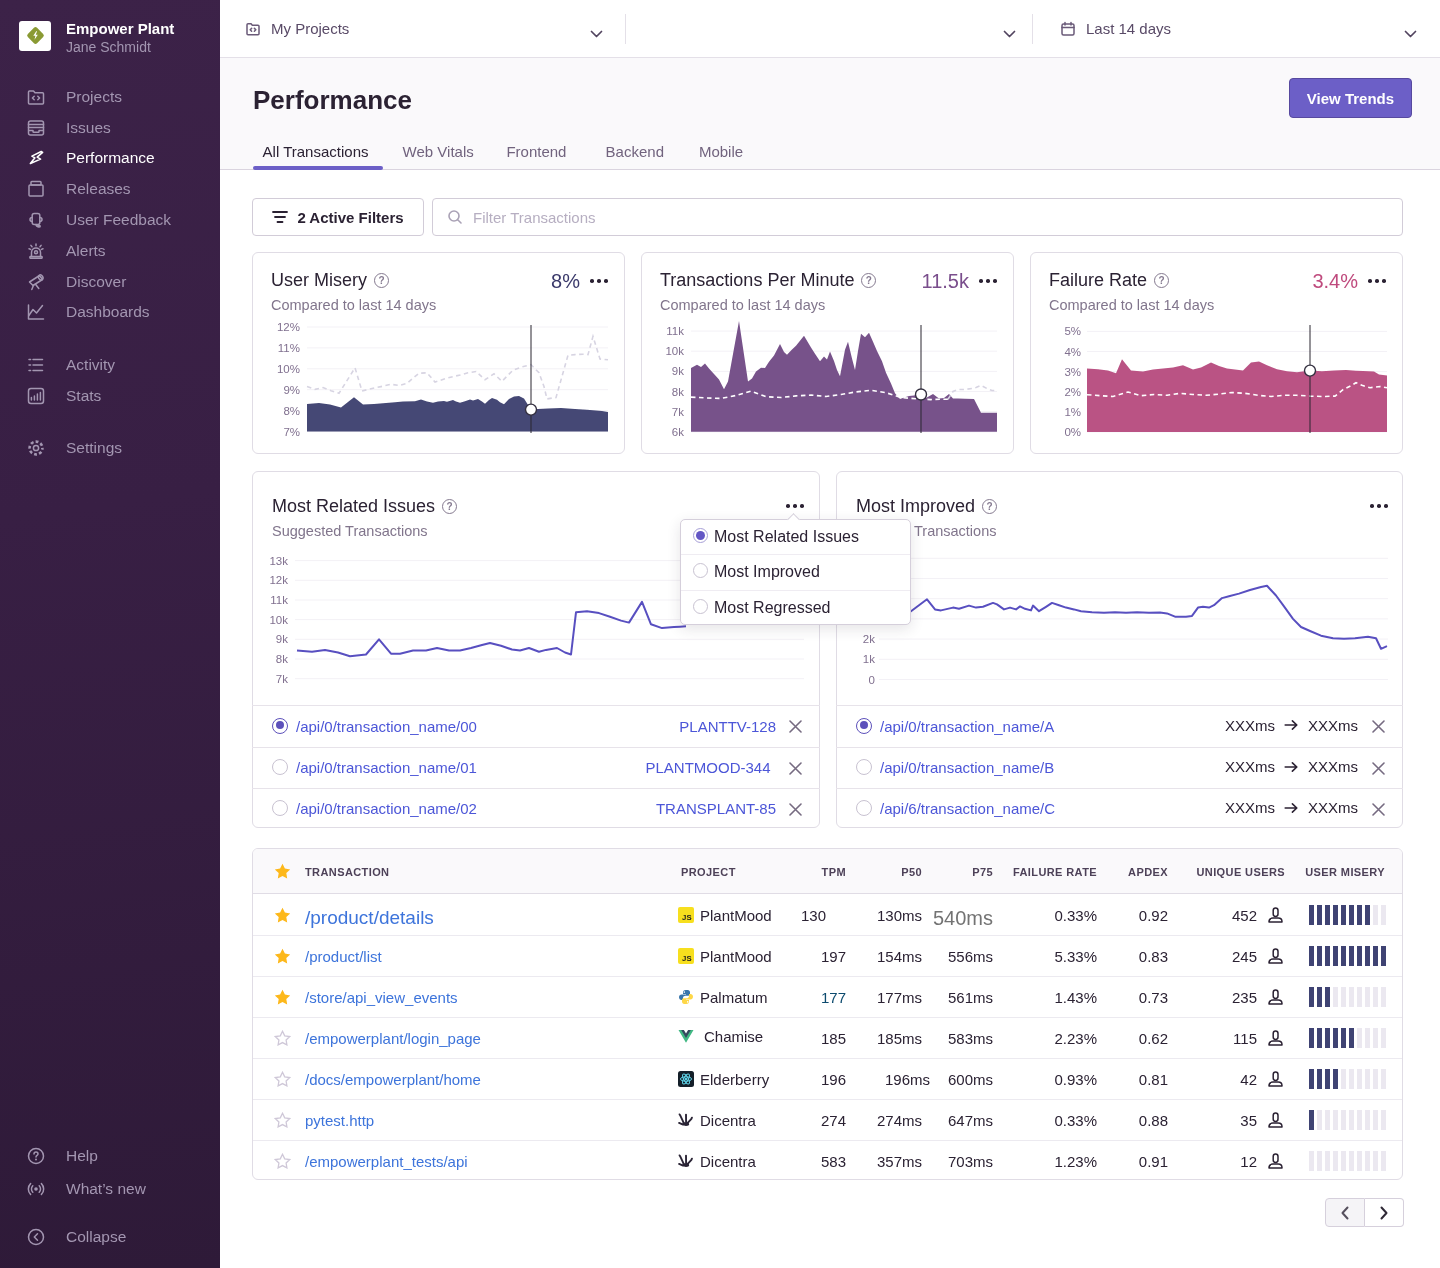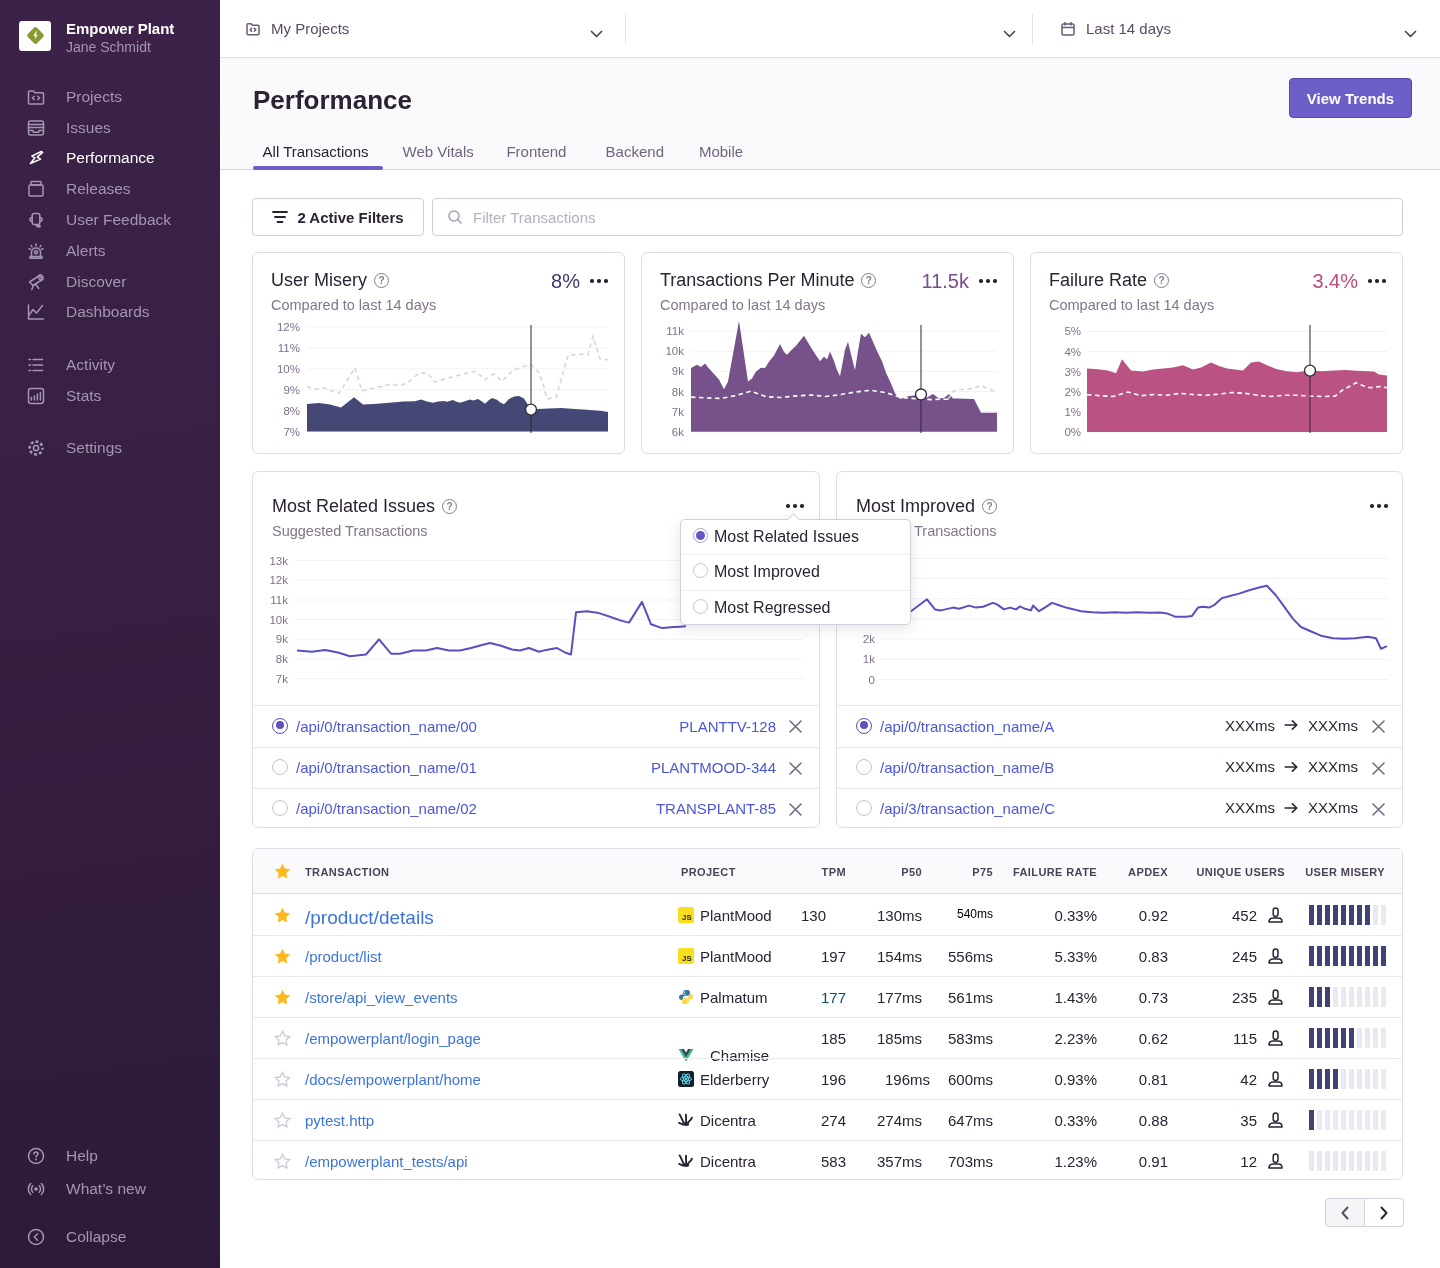--- a/index.html
+++ b/index.html
@@ -319,21 +319,21 @@
 <div class="trow" style="left:252px;width:568px;top:704.5px;height:42px;"></div>
 <div class="radio sel" style="left:272px;top:717.5px;"></div>
 <div class="rlink" style="left:296px;top:717.5px;">/api/0/transaction_name/00</div>
 <div class="rlink" style="left:640px;top:717.5px;width:136px;text-align:right;">PLANTTV-128</div>
 <div class="xicon" style="left:789px;top:719.0px;"><svg width="13" height="13" viewBox="0 0 13 13" fill="none">
       <path d="M1 1 L12 12 M12 1 L1 12" stroke="#766b81" stroke-width="1.6" stroke-linecap="round"></path>
     </svg></div>
 <div class="trow" style="left:252px;width:568px;top:746.5px;height:41.5px;"></div>
 <div class="radio" style="left:272px;top:759.25px;"></div>
 <div class="rlink" style="left:296px;top:759.25px;">/api/0/transaction_name/01</div>
-<div class="rlink" style="left:640px;top:759.25px;width:136px;text-align:right;">PLANTMOOD-344</div>
+<div class="rlink" style="left:640px;top:759.25px;width:136px;text-align:center;">PLANTMOOD-344</div>
 <div class="xicon" style="left:789px;top:760.75px;"><svg width="13" height="13" viewBox="0 0 13 13" fill="none">
       <path d="M1 1 L12 12 M12 1 L1 12" stroke="#766b81" stroke-width="1.6" stroke-linecap="round"></path>
     </svg></div>
 <div class="trow" style="left:252px;width:568px;top:788px;height:40px;"></div>
 <div class="radio" style="left:272px;top:800.0px;"></div>
 <div class="rlink" style="left:296px;top:800.0px;">/api/0/transaction_name/02</div>
 <div class="rlink" style="left:640px;top:800.0px;width:136px;text-align:right;">TRANSPLANT-85</div>
 <div class="xicon" style="left:789px;top:801.5px;"><svg width="13" height="13" viewBox="0 0 13 13" fill="none">
       <path d="M1 1 L12 12 M12 1 L1 12" stroke="#766b81" stroke-width="1.6" stroke-linecap="round"></path>
     </svg></div>
@@ -362,21 +362,21 @@
         <path d="M1.2 6 H12.4 M8.4 1.8 L12.8 6 L8.4 10.2" stroke="#2b2233" stroke-width="1.6" stroke-linecap="round" stroke-linejoin="round"></path>
       </svg>
     </span>
     <span>XXXms</span>
   </div>
 <div class="xicon" style="left:1372px;top:760.75px;"><svg width="13" height="13" viewBox="0 0 13 13" fill="none">
       <path d="M1 1 L12 12 M12 1 L1 12" stroke="#766b81" stroke-width="1.6" stroke-linecap="round"></path>
     </svg></div>
 <div class="trow" style="left:836px;width:567px;top:788px;height:40px;"></div>
 <div class="radio" style="left:856px;top:800.0px;"></div>
-<div class="rlink" style="left:880px;top:800.0px;">/api/3/transaction_name/C</div>
+<div class="rlink" style="left:880px;top:800.0px;">/api/6/transaction_name/C</div>
 <div class="abs" style="left:1180px;top:799.0px;width:178px;display:flex;justify-content:flex-end;align-items:center;gap:9px;font-size:15px;color:#2b2233;">
     <span>XXXms</span>
     <span style="display:flex;">
       <svg width="15" height="12" viewBox="0 0 15 12" fill="none">
         <path d="M1.2 6 H12.4 M8.4 1.8 L12.8 6 L8.4 10.2" stroke="#2b2233" stroke-width="1.6" stroke-linecap="round" stroke-linejoin="round"></path>
       </svg>
     </span>
     <span>XXXms</span>
   </div>
 <div class="xicon" style="left:1372px;top:801.5px;"><svg width="13" height="13" viewBox="0 0 13 13" fill="none">
@@ -465,21 +465,21 @@
       <span style="display:flex;">
         <svg width="16" height="16" viewBox="0 0 16 16" fill="none">
           <rect width="16" height="16" rx="2" fill="#f7df1e"></rect>
           <text x="13.6" y="13.2" font-family="Liberation Sans, sans-serif" font-size="7.8" font-weight="700" fill="#1f1f1f" text-anchor="end">JS</text>
         </svg>
       </span>
       <span style="font-size:15px;color:#2b2233;">PlantMood</span>
     </div>
     <div class="abs" style="right:576px;top:57.5px;font-size:15px;color:#2b2233;">130</div>
     <div class="abs" style="right:480px;top:57.5px;font-size:15px;color:#2b2233;">130ms</div>
-    <div class="abs" style="right:409px;top:57.5px;font-size:12px;color:#000000;">540ms</div>
+    <div class="abs" style="right:409px;top:57.5px;font-size:20px;color:#737373;">540ms</div>
     <div class="abs" style="right:305px;top:57.5px;font-size:15px;color:#2b2233;">0.33%</div>
     <div class="abs" style="right:234px;top:57.5px;font-size:15px;color:#2b2233;">0.92</div>
     <div class="abs" style="right:145px;top:57.5px;font-size:15px;color:#2b2233;">452</div>
     <div class="abs" style="left:1014px;top:58.0px;"><svg width="17" height="16" viewBox="0 0 17 16" fill="none">
         <rect x="6.2" y="1.1" width="4.8" height="8.3" rx="2.4" stroke="#2b2233" stroke-width="1.5"></rect>
         <path d="M2 15.1 V14.7 C2 12.5 3.6 11.1 5.9 11.1 H11.1 C13.4 11.1 15 12.5 15 14.7 V15.1 Z" stroke="#2b2233" stroke-width="1.5" stroke-linejoin="round"></path>
       </svg></div>
     <div class="mbars abs" style="left:1056px;top:55.5px;">
       <i class="f"></i>
       <i class="f"></i>
@@ -564,21 +564,21 @@
       <i></i>
       <i></i>
       <i></i>
       <i></i>
     </div>
     <div class="abs" style="left:0;top:168px;width:100%;height:1px;background:#eceaf0;"></div>
     <div class="abs" style="left:21px;top:180.5px;"><svg width="17" height="16" viewBox="0 0 17 16" fill="none">
         <path d="M8.5 1.3 L10.7 5.8 L15.7 6.5 L12.1 10 L12.9 14.9 L8.5 12.6 L4.1 14.9 L4.9 10 L1.3 6.5 L6.3 5.8 Z" stroke="#cfc8d8" stroke-width="1.3" fill="none"></path>
       </svg></div>
     <div class="abs" style="left:52px;top:180.5px;font-size:15px;color:#3d74db;">/empowerplant/login_page</div>
-    <div class="abs" style="left:425px;top:198px;display:flex;align-items:center;gap:16px;">
+    <div class="abs" style="left:425px;top:179px;display:flex;align-items:center;gap:10px;">
       <span style="display:flex;">
         <svg width="16" height="15" viewBox="0 0 16 15" fill="none">
           <path d="M0.5 1 H4.3 L8 7.2 L11.7 1 H15.5 L8 13.8 Z" fill="#41b883"></path>
           <path d="M3.2 1 H5.9 L8 4.6 L10.1 1 H12.8 L8 9 Z" fill="#35495e"></path>
         </svg>
       </span>
       <span style="font-size:15px;color:#2b2233;">Chamise</span>
     </div>
     <div class="abs" style="right:556px;top:180.5px;font-size:15px;color:#2b2233;">185</div>
     <div class="abs" style="right:480px;top:180.5px;font-size:15px;color:#2b2233;">185ms</div>

